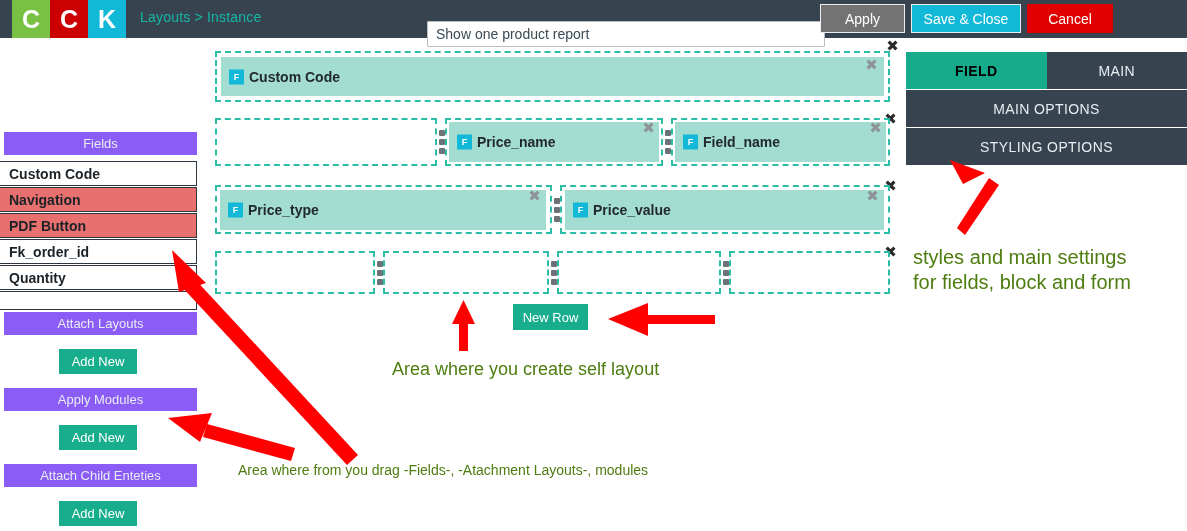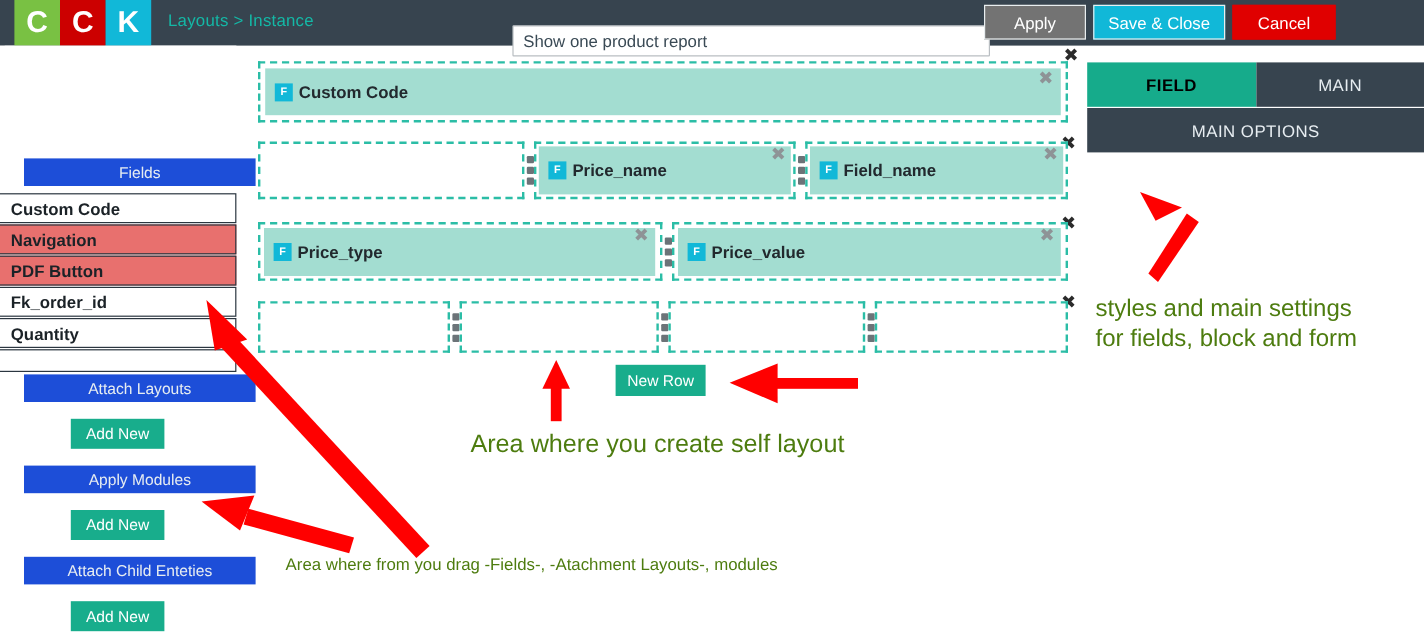--- a/index.html
+++ b/index.html
@@ -57,21 +57,21 @@
 
   .search-box{
     position:absolute;left:7px;top:50px;width:190px;height:33px;
     box-sizing:border-box;border:1px solid #9aa0a5;background:#fff;
     padding:0 8px;font-size:14px;color:#3a4a55;
     font-family:"Liberation Sans",sans-serif;outline:none;
   }
   .search-box::placeholder{color:#8a9096;}
 
   .sb-header{
-    position:absolute;left:20px;width:193px;height:23px;background:#1d4ed8;
+    position:absolute;left:4px;width:193px;height:23px;background:#8b5cf6;
     color:#e7edf1;font-size:13px;display:flex;align-items:center;
     justify-content:center;
   }
 
   .sb-item{
     position:absolute;left:-3px;width:200px;height:25px;box-sizing:border-box;
     border:1px solid #2b3640;background:#ffffff;
     display:flex;align-items:center;padding-left:11px;
     font-size:14px;font-weight:bold;color:#1b2227;cursor:move;
   }
@@ -146,21 +146,21 @@
     font-size:14px;display:flex;align-items:center;justify-content:center;
     letter-spacing:.4px;cursor:pointer;
   }
 
   
   .anno{
     position:absolute;color:#4d7c0f;font-family:"Liberation Sans",sans-serif;
     white-space:pre;line-height:1.25;
   }
   .anno-right{left:913px;top:245px;font-size:20px;}
-  .anno-mid{left:392px;top:358px;font-size:21px;}
+  .anno-mid{left:392px;top:358px;font-size:18px;}
   .anno-bottom{left:238px;top:462px;font-size:14px;}
 
   svg.arrows{position:absolute;left:0;top:0;width:1187px;height:531px;
     pointer-events:none;}
 </style>
 </head>
 <body>
 
 <div class="topbar">
   <div class="logo">
@@ -285,20 +285,21 @@
 </div>
 
 <div class="newrow">New Row</div>
 
 <div class="rpanel">
   <div class="rtabs">
     <div class="rtab active">FIELD</div>
     <div class="rtab">MAIN</div>
   </div>
   <div class="rbar">MAIN OPTIONS</div>
+  <div class="rbar">STYLING OPTIONS</div>
 </div>
 
 <svg class="arrows" viewBox="0 0 1187 531">
 
   <g>
     <path d="M965,235 L999,185 L989,178 L957,228 Z" fill="#ff0000"></path>
     <path d="M950,160 L985,173 L963,184 Z" fill="#ff0000"></path>
   </g>
 
   <g>

